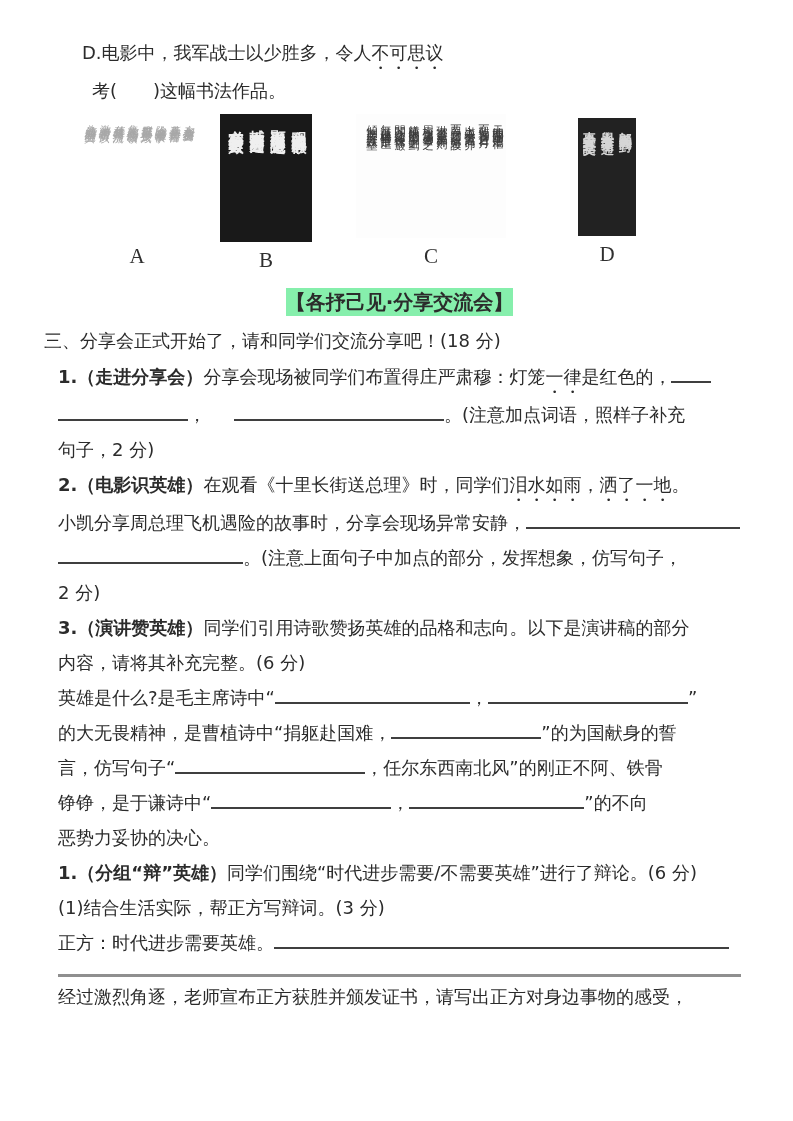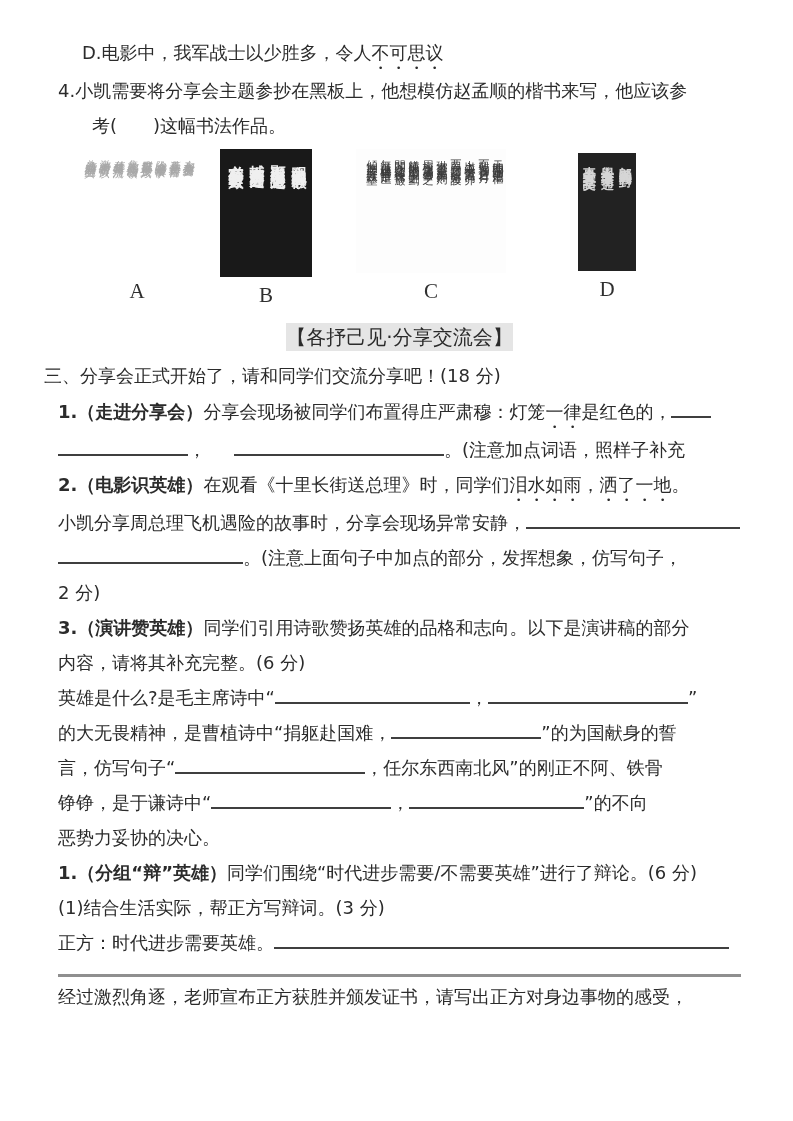--- a/index.html
+++ b/index.html
@@ -22,21 +22,21 @@
   }
   
   .bl{display:inline-block;border-bottom:2px solid #3f3f3f;height:20px;vertical-align:baseline;}
   .w40{width:40px}.w130{width:130px}.w150{width:150px}.w175{width:175px}
   .w180{width:180px}.w185{width:185px}.w190{width:190px}.w195{width:195px}
   .w200{width:200px}.w210{width:210px}.w214{width:214px}.w455{width:455px}
   .gap28{margin-left:28px;}
   .rule-full{border:none;border-top:3px solid #8f8f8f;margin:14px 0 2px 0;width:100%;}
   
   .sec-header{text-align:center;margin:10px 0 4px 0;line-height:32px;}
-  .sec-header span{background:#e5e5e5;font-weight:normal;font-size:20px;padding:2px 0;}
+  .sec-header span{background:#86efac;font-weight:bold;font-size:20px;padding:2px 0;}
   .part-heading{font-weight:normal;line-height:36px;margin-left:-14px;white-space:nowrap;}
   
   .calli-row{display:flex;align-items:flex-start;margin:6px 0 4px 0;height:162px;}
   .calli-item{display:flex;flex-direction:column;align-items:center;}
   .calli-a{margin-left:20px;} .calli-b{margin-left:24px;}
   .calli-c{margin-left:44px;} .calli-d{margin-left:72px;}
   .plate{writing-mode:vertical-rl;text-orientation:upright;box-sizing:border-box;overflow:hidden;}
   .plate .col{display:block;}
   .plate-a{width:118px;height:124px;background:#ffffff;color:#a8a8a8;font-size:11px;
            font-style:italic;padding:2px;}
@@ -54,21 +54,20 @@
 </style>
 </head>
 <body>
 
 <div class="page">
 
   <div class="line opt">
     <span>D.电影中，我军战士以少胜多，令人</span><span class="dm">不可思议</span><span></span>
   </div>
 
-  <div class="line">4.小凯需要将分享会主题参抄在黑板上，他想模仿赵孟顺的楷书来写，他应该参</div>
   <div class="line indent2">考(　　)这幅书法作品。</div>
 
   <div class="calli-row">
     <div class="calli-item calli-a">
       <div class="plate plate-a">
         <span class="col">永和九年歲在癸丑</span>
         <span class="col">暮春之初會于會稽</span>
         <span class="col">山陰之蘭亭修禊事</span>
         <span class="col">也群賢畢至少長咸</span>
         <span class="col">集此地有崇山峻嶺</span>
@@ -117,20 +116,21 @@
   </div>
 
   <div class="part-heading">三、分享会正式开始了，请和同学们交流分享吧！(18 分)</div>
 
   <div class="line">
     <span class="b">1.（走进分享会）</span><span>分享会现场被同学们布置得庄严肃穆：灯笼</span><span class="dm">一律</span><span>是红色的，</span><span class="bl w40"></span>
   </div>
   <div class="line">
     <span class="bl w130"></span><span>，</span><span class="bl w210 gap28"></span><span>。(注意加点词语，照样子补充</span>
   </div>
+  <div class="line">句子，2 分)</div>
 
   <div class="line">
     <span class="b">2.（电影识英雄）</span><span>在观看《十里长街送总理》时，同学们</span><span class="dm">泪水如雨</span><span>，</span><span class="dm">洒了一地</span><span>。</span>
   </div>
   <div class="line">
     <span>小凯分享周总理飞机遇险的故事时，分享会现场异常安静，</span><span class="bl w214"></span>
   </div>
   <div class="line">
     <span class="bl w185"></span><span>。(注意上面句子中加点的部分，发挥想象，仿写句子，</span>
   </div>

